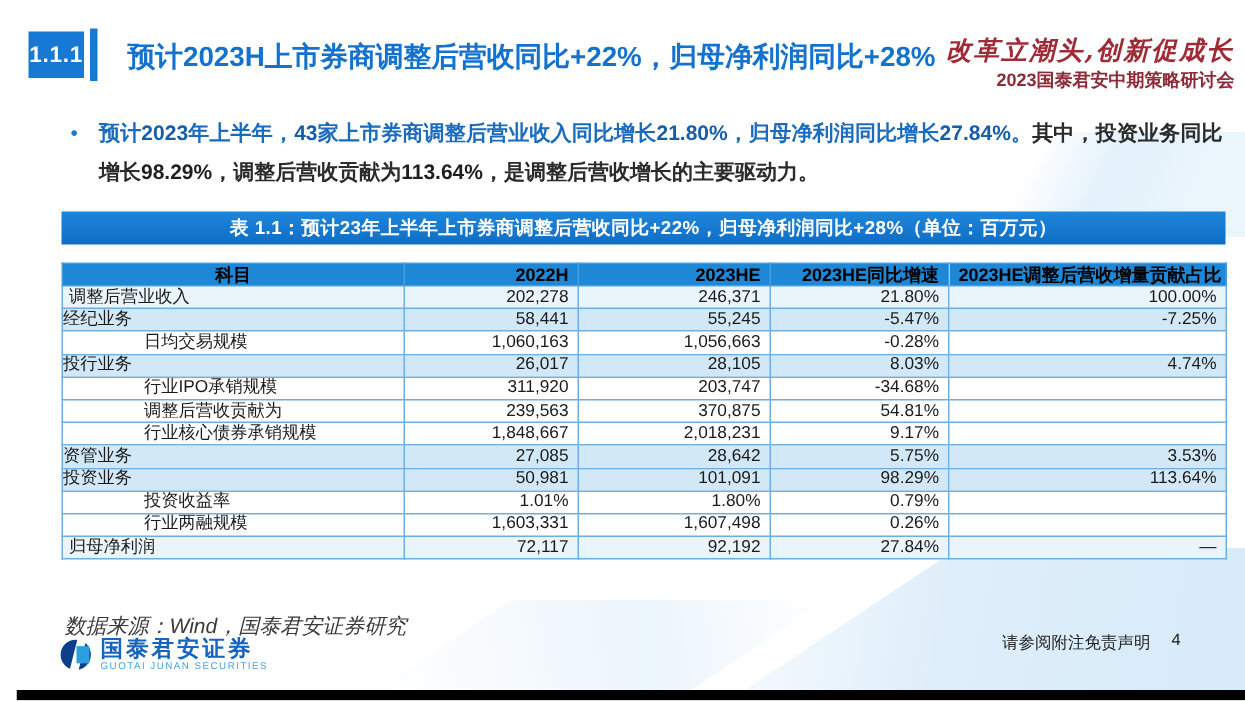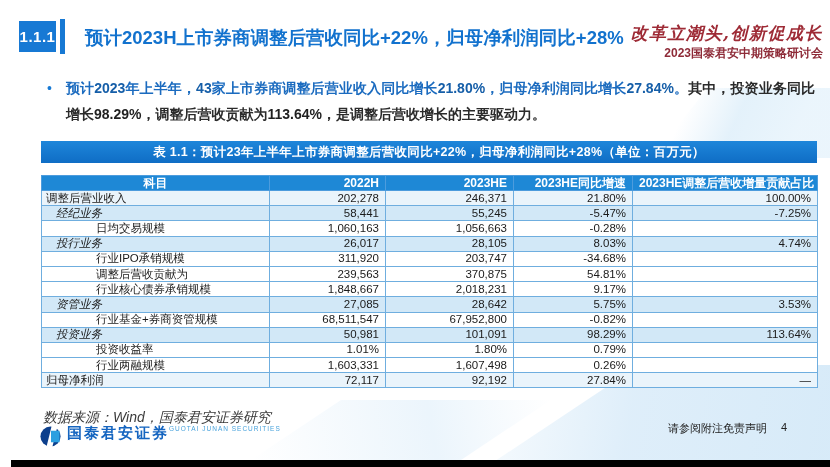--- a/index.html
+++ b/index.html
@@ -27,38 +27,38 @@
   .seg-blue { color:#1B6BBF; font-weight:600; }
   .seg-blue-num { color:#155EA8; font-weight:800; }
   .seg-dark { color:#2B2B2B; font-weight:600; }
   .seg-dark-num { color:#1F1F1F; font-weight:800; }
 
   
   .table-title { position:absolute; left:30px; top:141px; width:776px; height:22px; background:linear-gradient(180deg,#1E86DA,#0F6DC5); color:#fff; font-size:12.5px; font-weight:700; display:flex; align-items:center; justify-content:center; z-index:2; letter-spacing:.3px; }
 
   
   table.data-table { position:absolute; left:30px; top:175px; width:776px; border-collapse:collapse; table-layout:fixed; z-index:2; background:#fff; border:1px solid #2F81C9; }
-  .data-table th { background:#1E88D6; color:#ffffff; font-size:12px; font-weight:700; height:15px; padding:0 6px; border:1px solid #4D9CDD; line-height:13px; white-space:nowrap; overflow:hidden; }
+  .data-table th { background:#1E88D6; color:#000000; font-size:12px; font-weight:700; height:15px; padding:0 6px; border:1px solid #4D9CDD; line-height:13px; white-space:nowrap; overflow:hidden; }
   .data-table th.col-name { text-align:center; }
   .data-table th.col-num { text-align:right; }
   .data-table td { font-size:11.5px; color:#1A1A1A; height:15.2px; padding:0 6px; border:1px solid #6FAEDF; line-height:13px; white-space:nowrap; overflow:hidden; }
   .data-table td.num { text-align:right; font-variant-numeric:tabular-nums; }
   .data-table td.name { text-align:left; }
   .data-table td.ind0 { padding-left:4px; }
-  .data-table td.ind1 { padding-left:14px;font-style:italic; }
+  .data-table td.ind1 { padding-left:0; }
   .data-table td.ind2 { padding-left:54px; }
   tr.hl  td { background:#D2E8F7;padding-left:18px; }
   tr.hl2 td { background:#EAF4FB; }
   tr.wh  td { background:#FFFFFF; }
 
   
   .source { position:absolute; left:32px; top:409px; font-size:14px; font-style:italic; color:#3A3A3A; z-index:2; }
   .footer-logo { position:absolute; left:28px; top:425px; display:flex; align-items:flex-start; z-index:2; }
   .logo-mark { width:23px; height:23px; margin-right:5px; flex:none; }
-  .logo-text-wrap { display:flex; flex-direction:row; }
+  .logo-text-wrap { display:flex; flex-direction:column; }
   .logo-cn { font-size:15px; font-weight:800; color:#1565C0; letter-spacing:2px; line-height:16px; }
   .logo-en { font-size:6.5px; color:#4AA3DC; letter-spacing:1px; line-height:8px; }
   .disclaimer { position:absolute; left:657px; top:421px; font-size:11px; color:#222; z-index:2; }
   .page-num { position:absolute; left:770px; top:421px; font-size:11px; color:#222; z-index:2; }
   .bottom-edge { position:absolute; left:0; bottom:0; width:830px; height:7px; background:#000; z-index:3; }
 </style>
 </head>
 <body>
 
 <div class="slide">
@@ -147,27 +147,20 @@
           <td class="num">9.17%</td>
           <td class="num"></td>
         </tr>
         <tr class="hl">
           <td class="name ind1">资管业务</td>
           <td class="num">27,085</td>
           <td class="num">28,642</td>
           <td class="num">5.75%</td>
           <td class="num">3.53%</td>
         </tr>
-        <tr class="wh">
-          <td class="name ind2">行业基金+券商资管规模</td>
-          <td class="num">68,511,547</td>
-          <td class="num">67,952,800</td>
-          <td class="num">-0.82%</td>
-          <td class="num"></td>
-        </tr>
         <tr class="hl">
           <td class="name ind1">投资业务</td>
           <td class="num">50,981</td>
           <td class="num">101,091</td>
           <td class="num">98.29%</td>
           <td class="num">113.64%</td>
         </tr>
         <tr class="wh">
           <td class="name ind2">投资收益率</td>
           <td class="num">1.01%</td>

